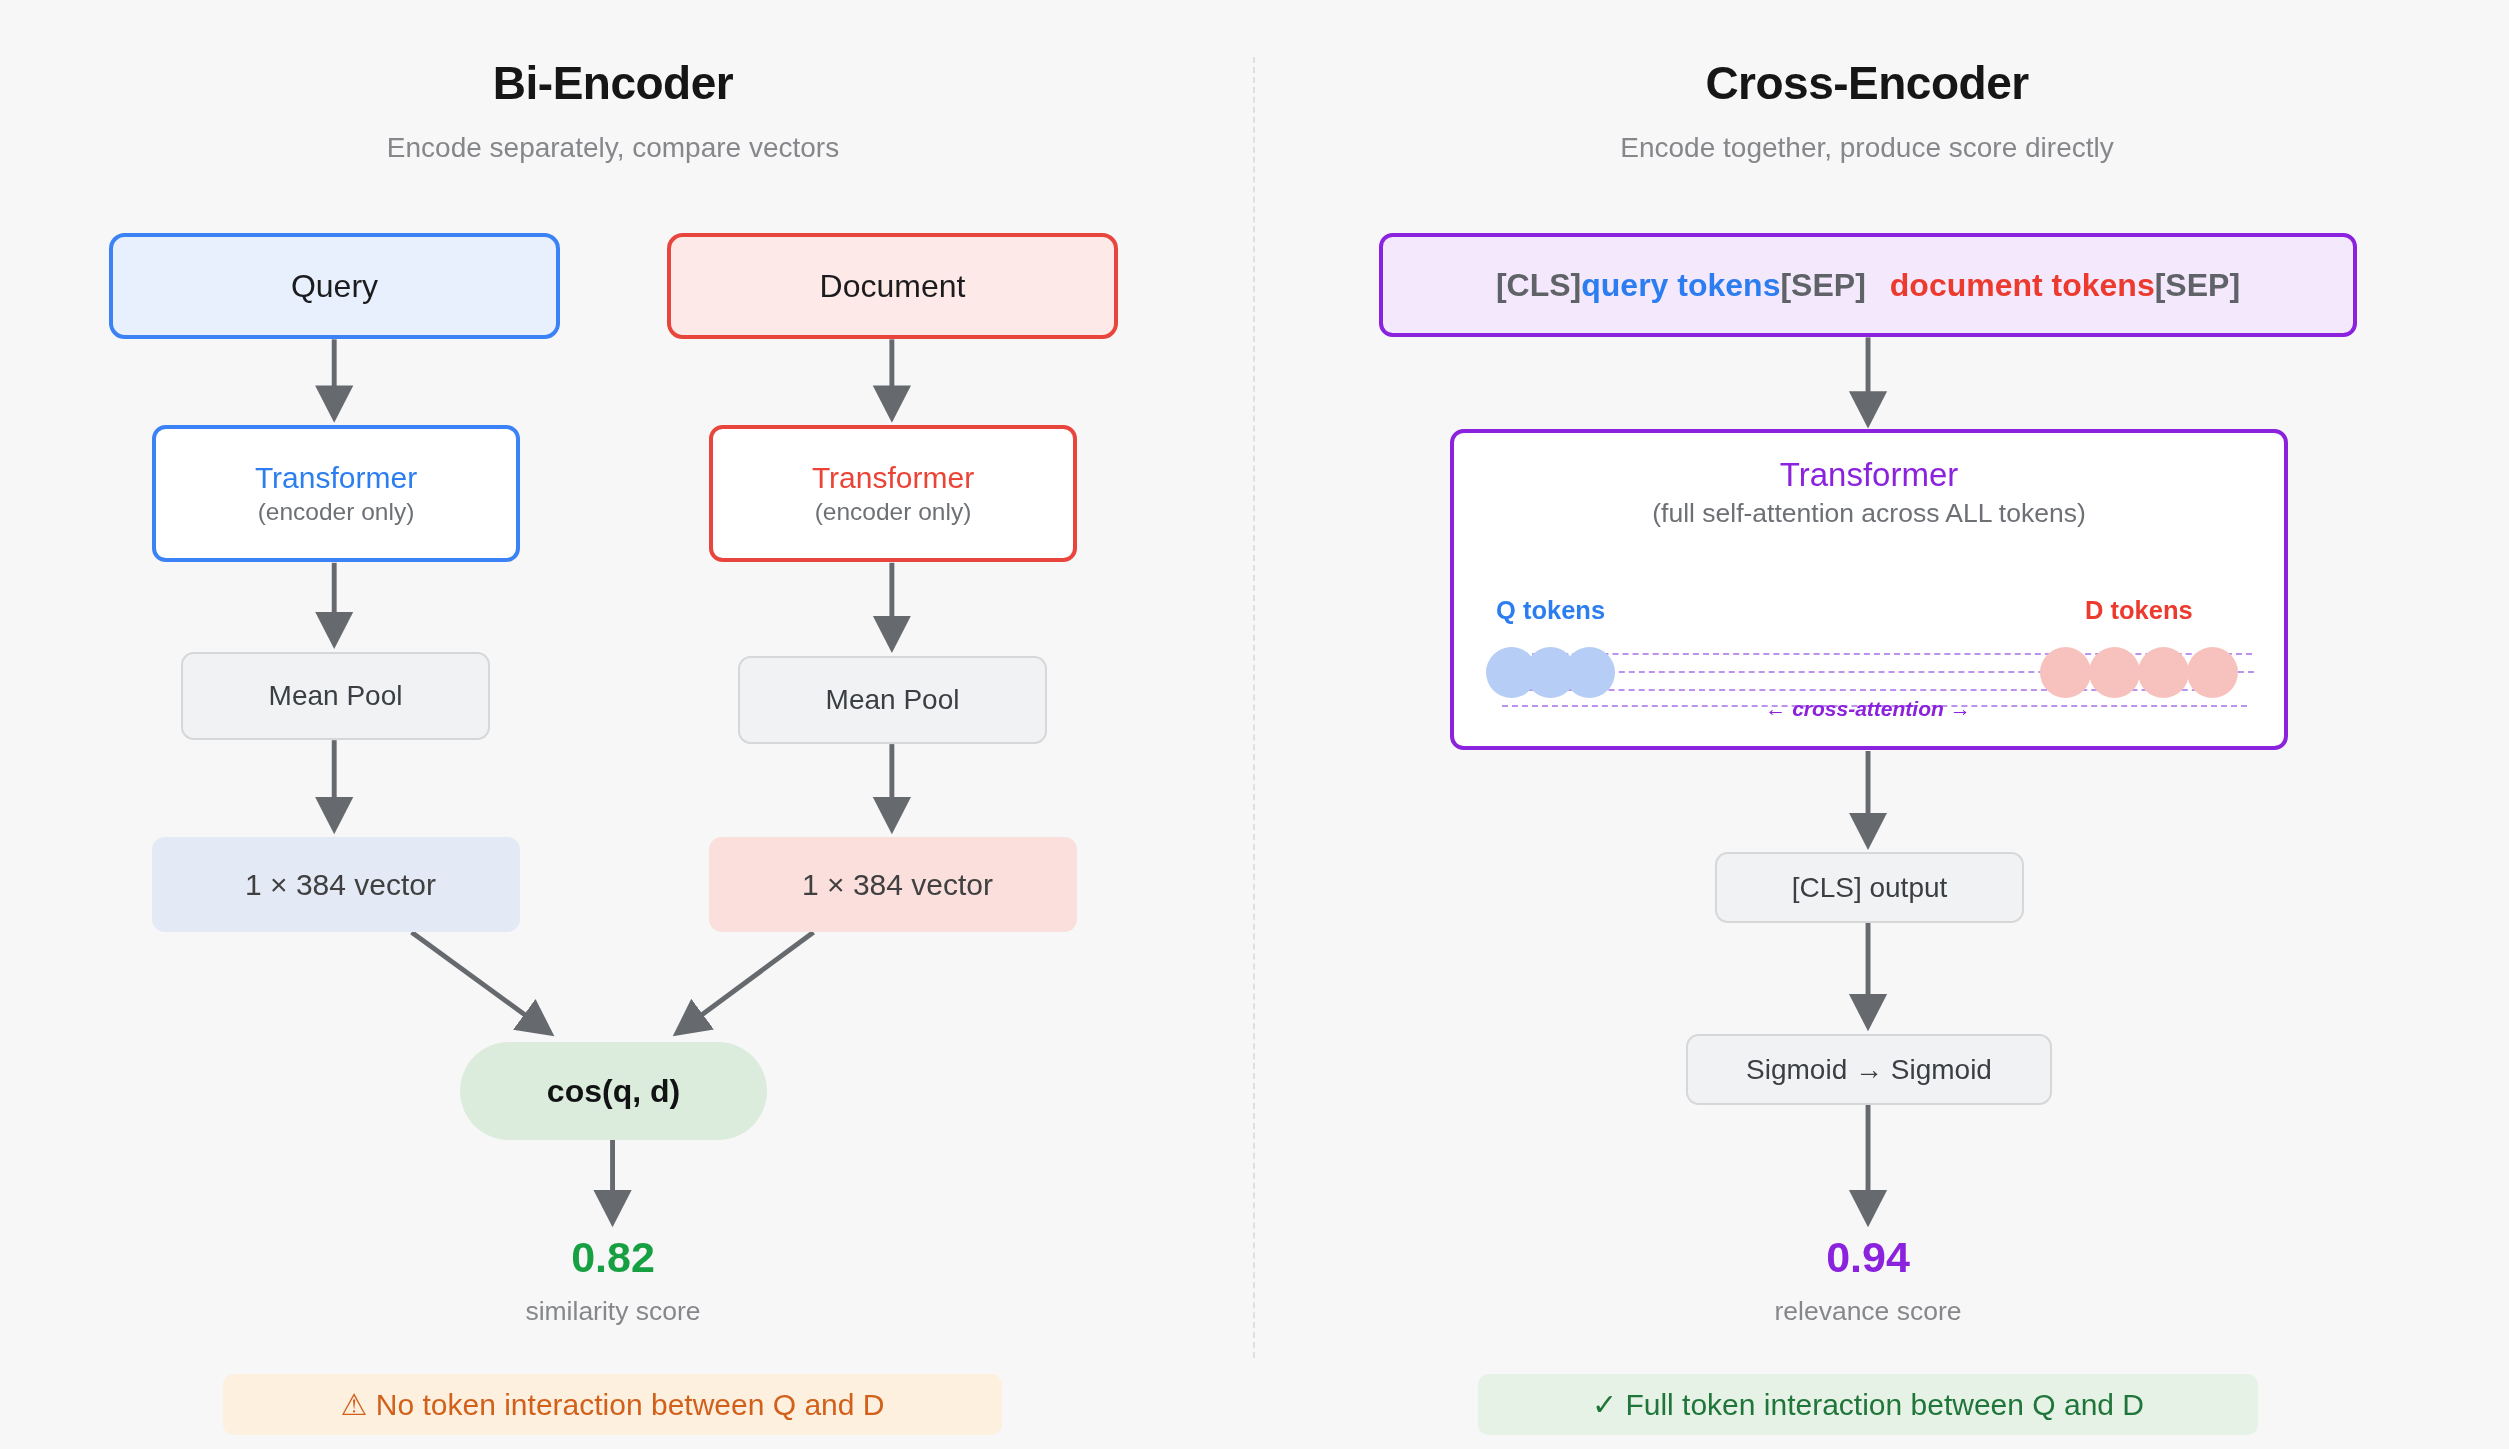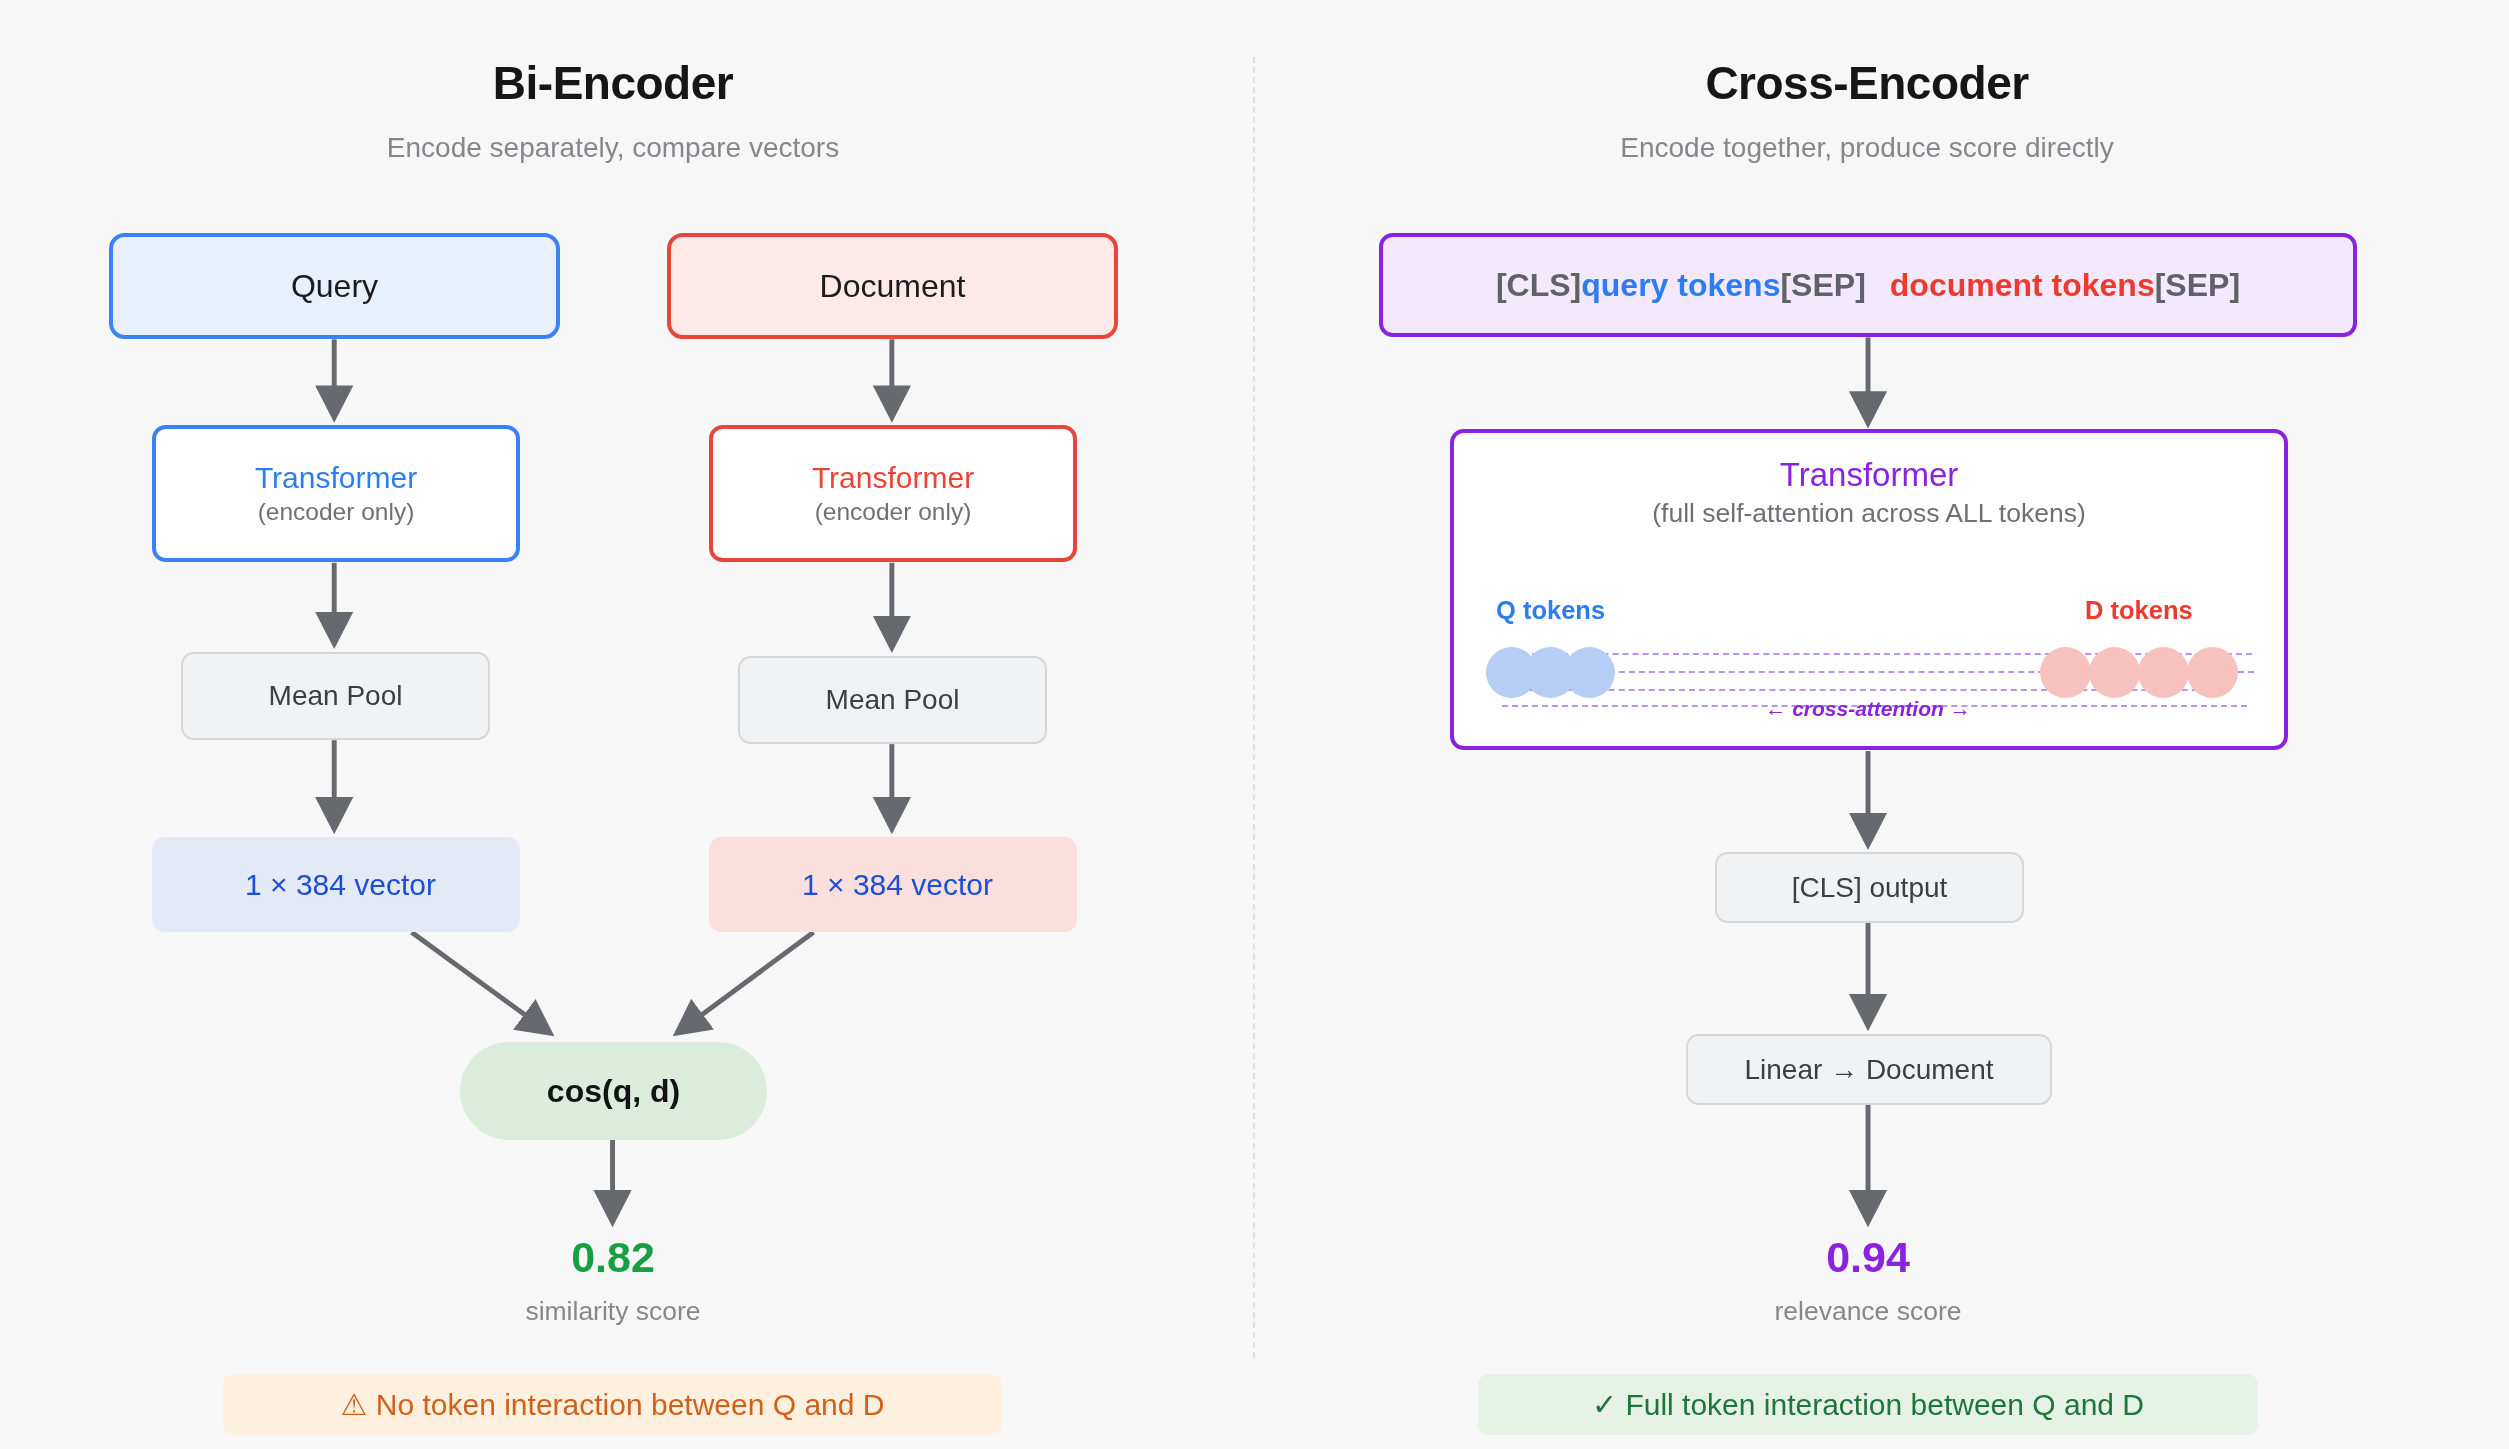--- a/index.html
+++ b/index.html
@@ -101,21 +101,21 @@
     border: 2px solid #d5d7d9;
     background: #f1f2f3;
     font-size: 28px;
     color: #3b3e42;
   }
 
   .node-vector {
     border-radius: 12.7px;
     border: none;
     font-size: 30px;
-    color: #1d4ed8;
+    color: #404040;
     padding-left: 9px;
   }
   .node-vector.blue { background: #e4eaf5; }
   .node-vector.red  { background: #fadfdd; }
 
   .node-pill {
     border-radius: 979px;
     background: #dcecdc;
     font-size: 32px;
     font-weight: bold;
@@ -327,21 +327,21 @@
   <div class="dot d" style="left:2138px; top:647px; width:51px; height:51px;"></div>
   <div class="dot d" style="left:2187px; top:647px; width:51px; height:51px;"></div>
 
   <div class="cross-label" style="left:1672px; top:697px; width:392px;">← cross-attention →</div>
 
   <div class="node node-plain" style="left:1715px; top:852px; width:309px; height:71px;">
     <span>[CLS] output</span>
   </div>
 
   <div class="node node-plain" style="left:1686px; top:1034px; width:366px; height:71px;">
-    <span>Linear → Document</span>
+    <span>Sigmoid → Sigmoid</span>
   </div>
 
   <div class="score-val purple" style="left:1672px; top:1233px; width:392px;">0.94</div>
   <div class="score-lbl" style="left:1672px; top:1296px; width:392px;">relevance score</div>
 
   <div class="banner ok" style="left:1478px; top:1374px; width:780px; height:61px;">
     <span>✓ Full token interaction between Q and D</span>
   </div>
 
 </div>

